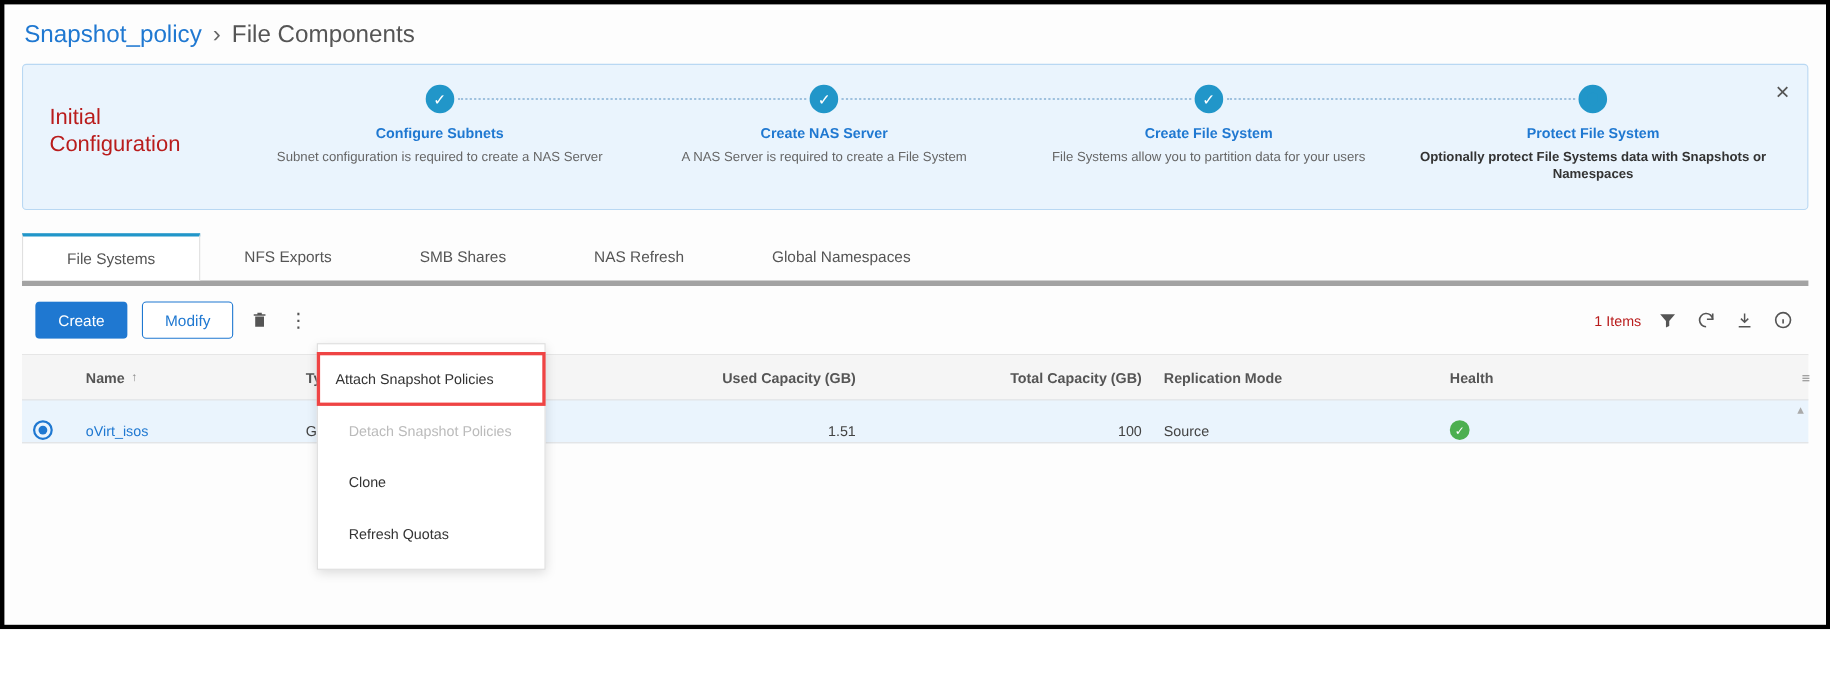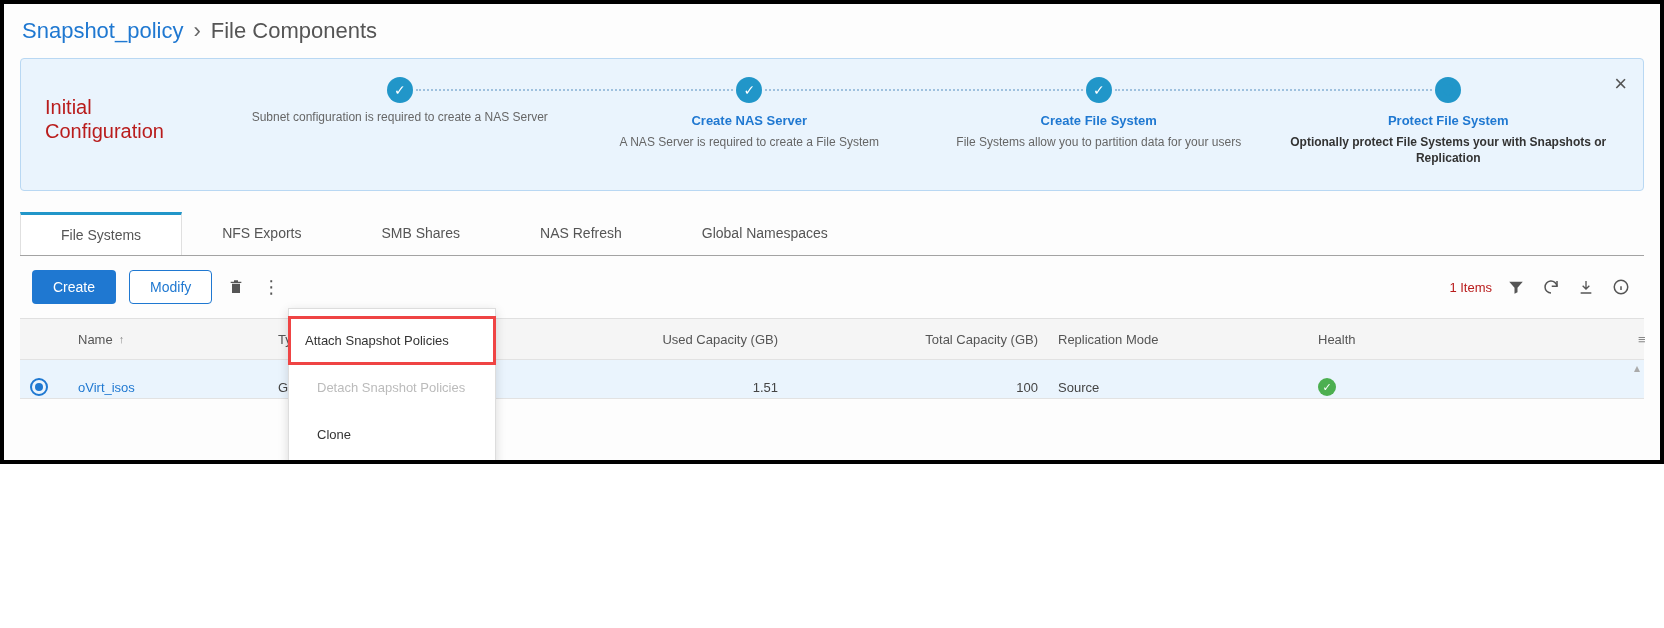--- a/index.html
+++ b/index.html
@@ -4,21 +4,21 @@
 <style>
 * { box-sizing: border-box; margin: 0; padding: 0; }
 body {
   font-family: -apple-system, BlinkMacSystemFont, "Segoe UI", Arial, sans-serif;
   background: #fff;
   color: #333;
   font-size: 14px;
 }
 .outer {
   width: 1664px;
-  height: 464px;
+  height: 572px;
   border: 4px solid #000;
   background: #fdfdfd;
   padding: 8px 16px;
   overflow: hidden;
 }
 .breadcrumb {
   display: flex;
   align-items: center;
   gap: 10px;
   font-size: 22px;
@@ -97,21 +97,21 @@
   position: absolute;
   top: 14px; right: 16px;
   color: #555;
   font-size: 22px;
   cursor: pointer;
   line-height: 1;
 }
 
 .tabs {
   display: flex;
-  border-bottom: 1px solid #a3a3a3;
+  border-bottom: 5px solid #a3a3a3;
 }
 .tab {
   padding: 12px 40px;
   color: #555;
   font-size: 14px;
   cursor: pointer;
 }
 .tab.active {
   border-top: 3px solid #2196c9;
   border-left: 1px solid #e0e0e0;
@@ -173,21 +173,21 @@
 .dropdown-item.disabled { color: #bbb; cursor: default; }
 
 .table {
   border-top: 1px solid #e0e0e0;
 }
 .thead, .trow {
   display: grid;
   grid-template-columns: 48px 200px 260px 260px 260px 260px 200px 120px 30px;
   align-items: center;
 }
-.thead { background: #f5f5f5; color: #555; font-size: 13px; height: 40px; }
+.thead { background: #f5f5f5; color: #555; font-size: 13px; height: 40px; font-weight: bold; }
 .thead > div { padding: 0 10px; display: flex; align-items: center; gap: 6px; }
 .sort-ind { color: #888; font-size: 11px; }
 .num { justify-content: flex-end; }
 .trow {
   height: 40px;
   background: #eaf4fd;
   color: #444;
   font-size: 13px;
   border-top: 1px solid #e2e2e2;
   border-bottom: 1px solid #e2e2e2;
@@ -232,20 +232,21 @@
     <span class="sep">›</span>
     <span class="current">File Components</span>
   </div>
 
   <div class="banner">
     <div class="banner-title">Initial Configuration</div>
     <div class="steps">
       <div class="step">
         <span class="step-icon">✓</span>
         <div class="step-line"></div>
+        <div class="step-title">Configure Subnets</div>
         <div class="step-desc">Subnet configuration is required to create a NAS Server</div>
       </div>
       <div class="step">
         <span class="step-icon">✓</span>
         <div class="step-line"></div>
         <div class="step-title">Create NAS Server</div>
         <div class="step-desc">A NAS Server is required to create a File System</div>
       </div>
       <div class="step">
         <span class="step-icon">✓</span>
@@ -253,21 +254,21 @@
         <div class="step-title">Create File System</div>
         <div class="step-desc">File Systems allow you to partition data for your users</div>
       </div>
       <div class="step">
         <span class="step-icon">
           <svg width="14" height="14" viewBox="0 0 24 24">
               <path class="shield-svg" fill="#fff" d="M12 2l8 3v6c0 5-3.4 9.7-8 11-4.6-1.3-8-6-8-11V5l8-3z"></path>
             </svg>
         </span>
         <div class="step-title">Protect File System</div>
-        <div class="step-desc bold">Optionally protect File Systems your with Snapshots or Replication</div>
+        <div class="step-desc bold">Optionally protect File Systems data with Snapshots or Namespaces</div>
       </div>
     </div>
     <div class="banner-close">×</div>
   </div>
 
   <div class="tabs">
     <div class="tab active">File Systems</div>
     <div class="tab">NFS Exports</div>
     <div class="tab">SMB Shares</div>
     <div class="tab">NAS Refresh</div>

